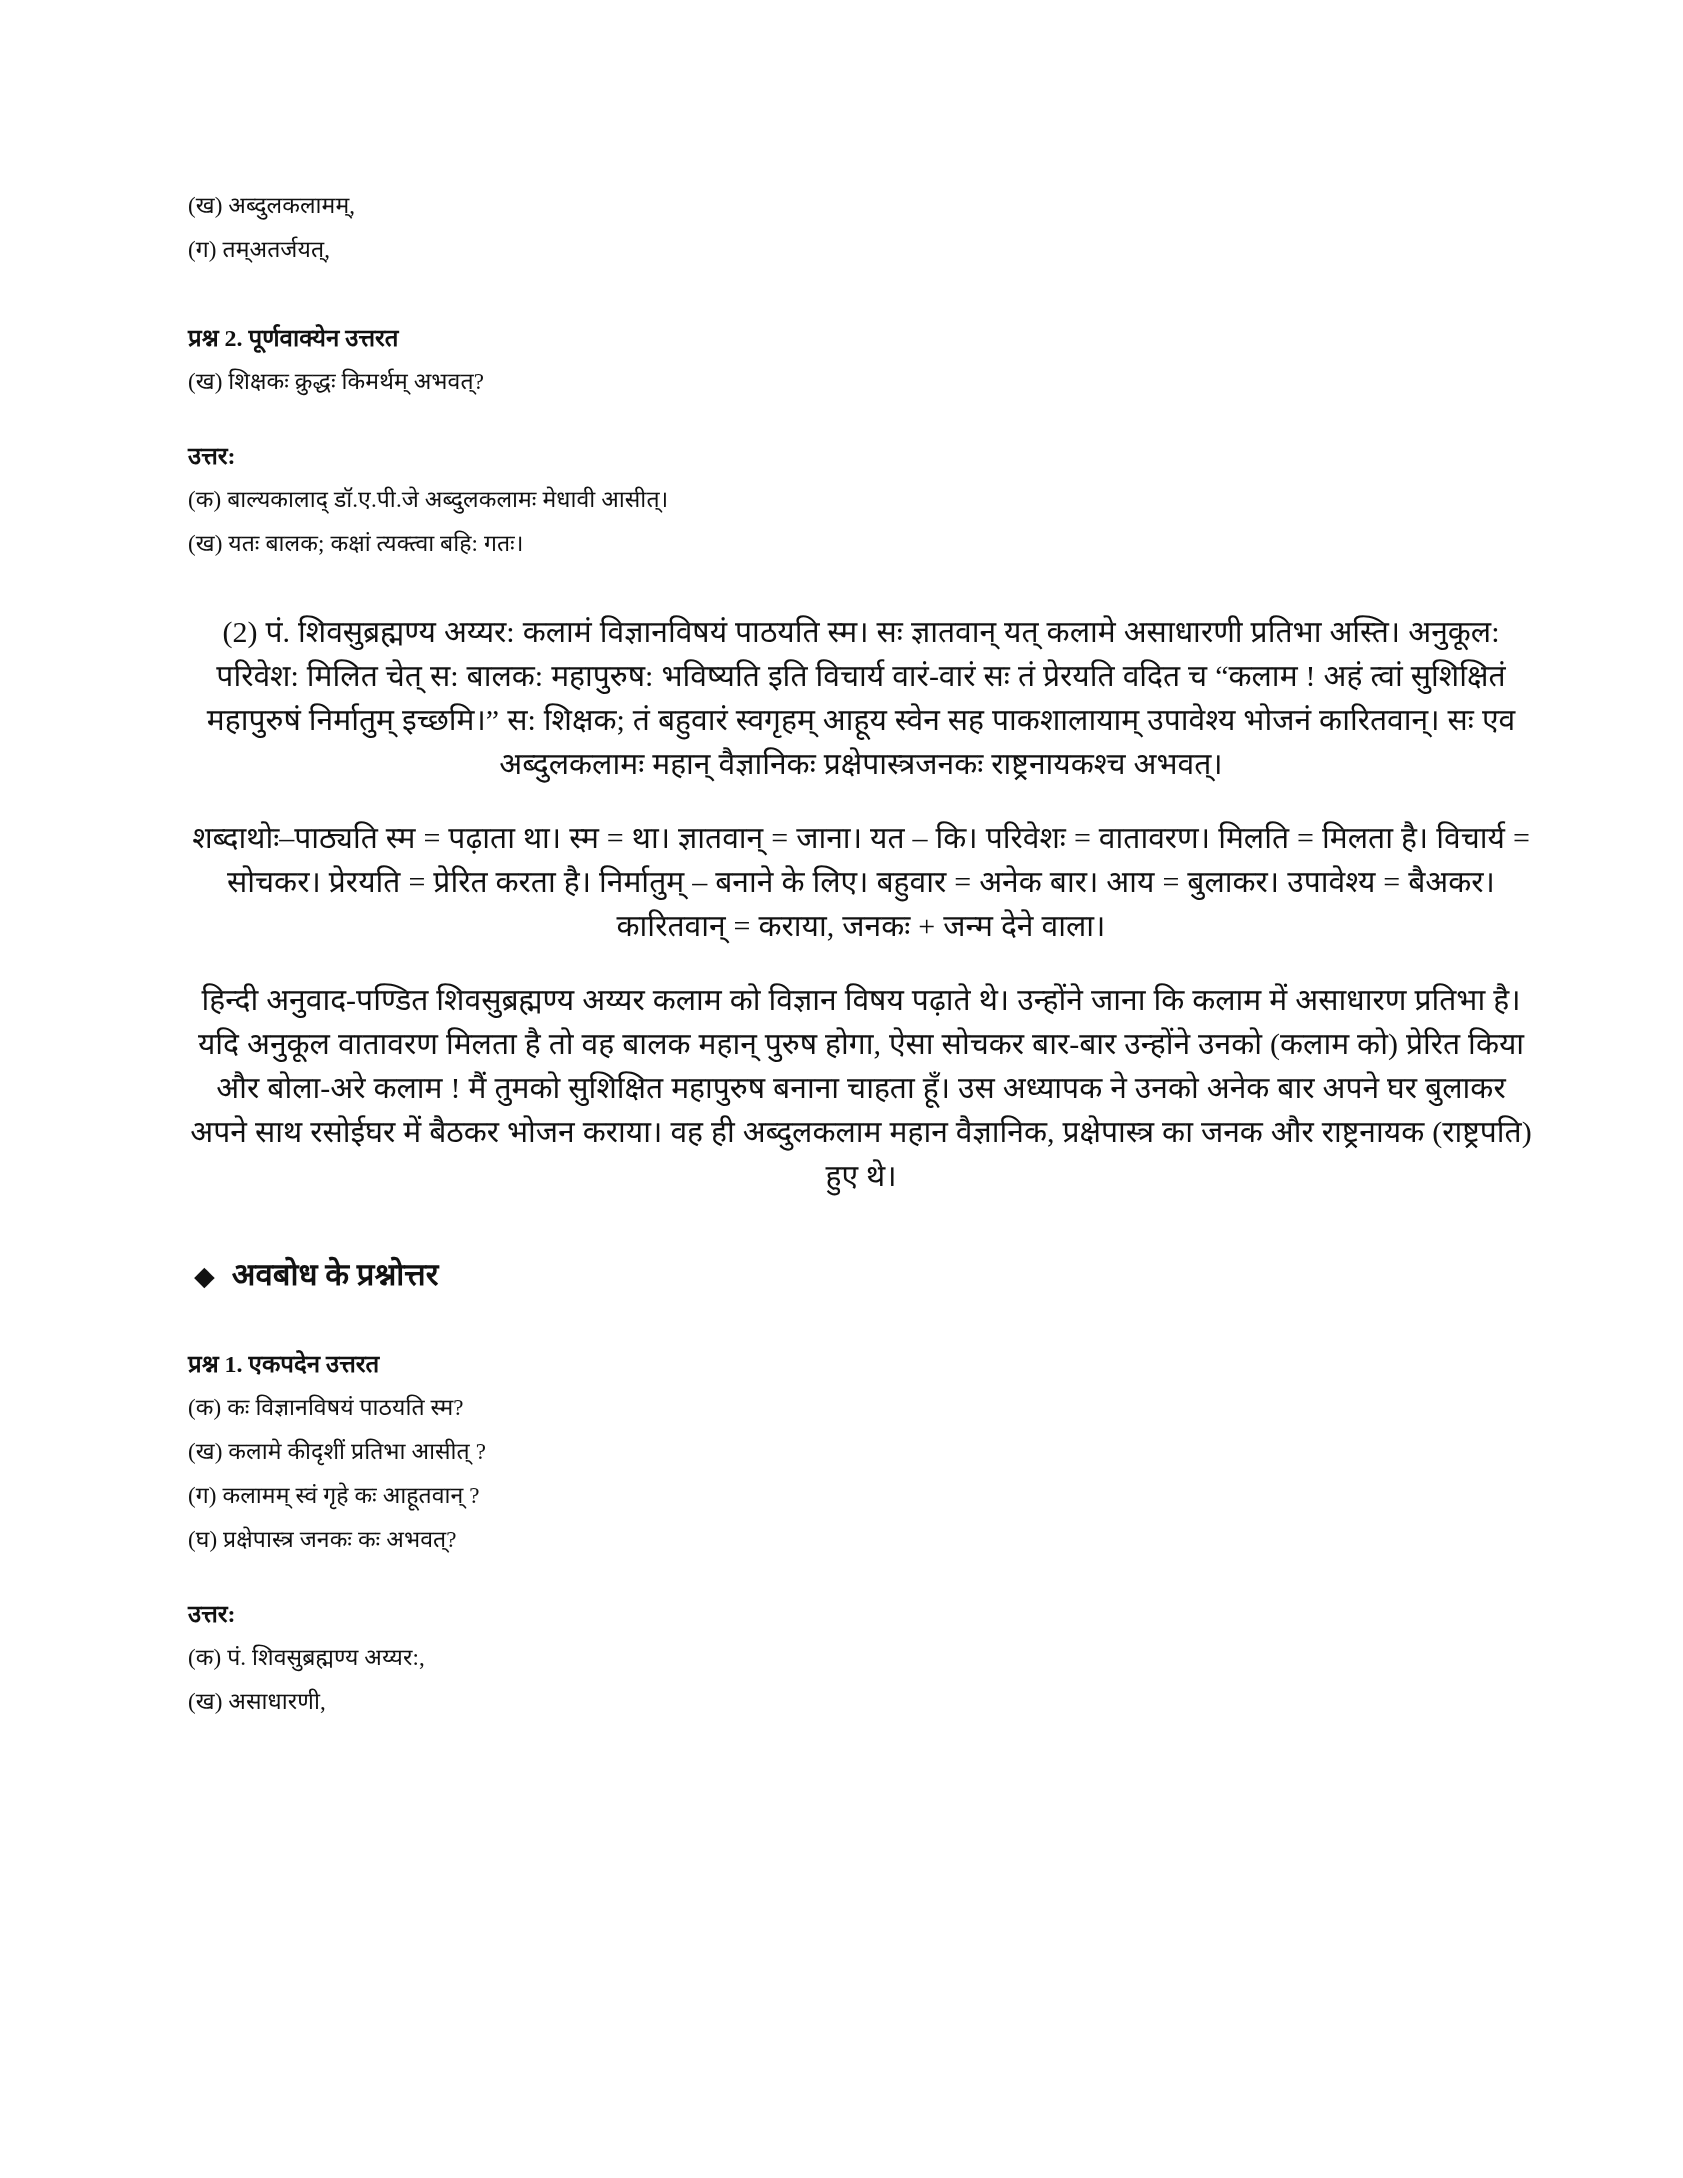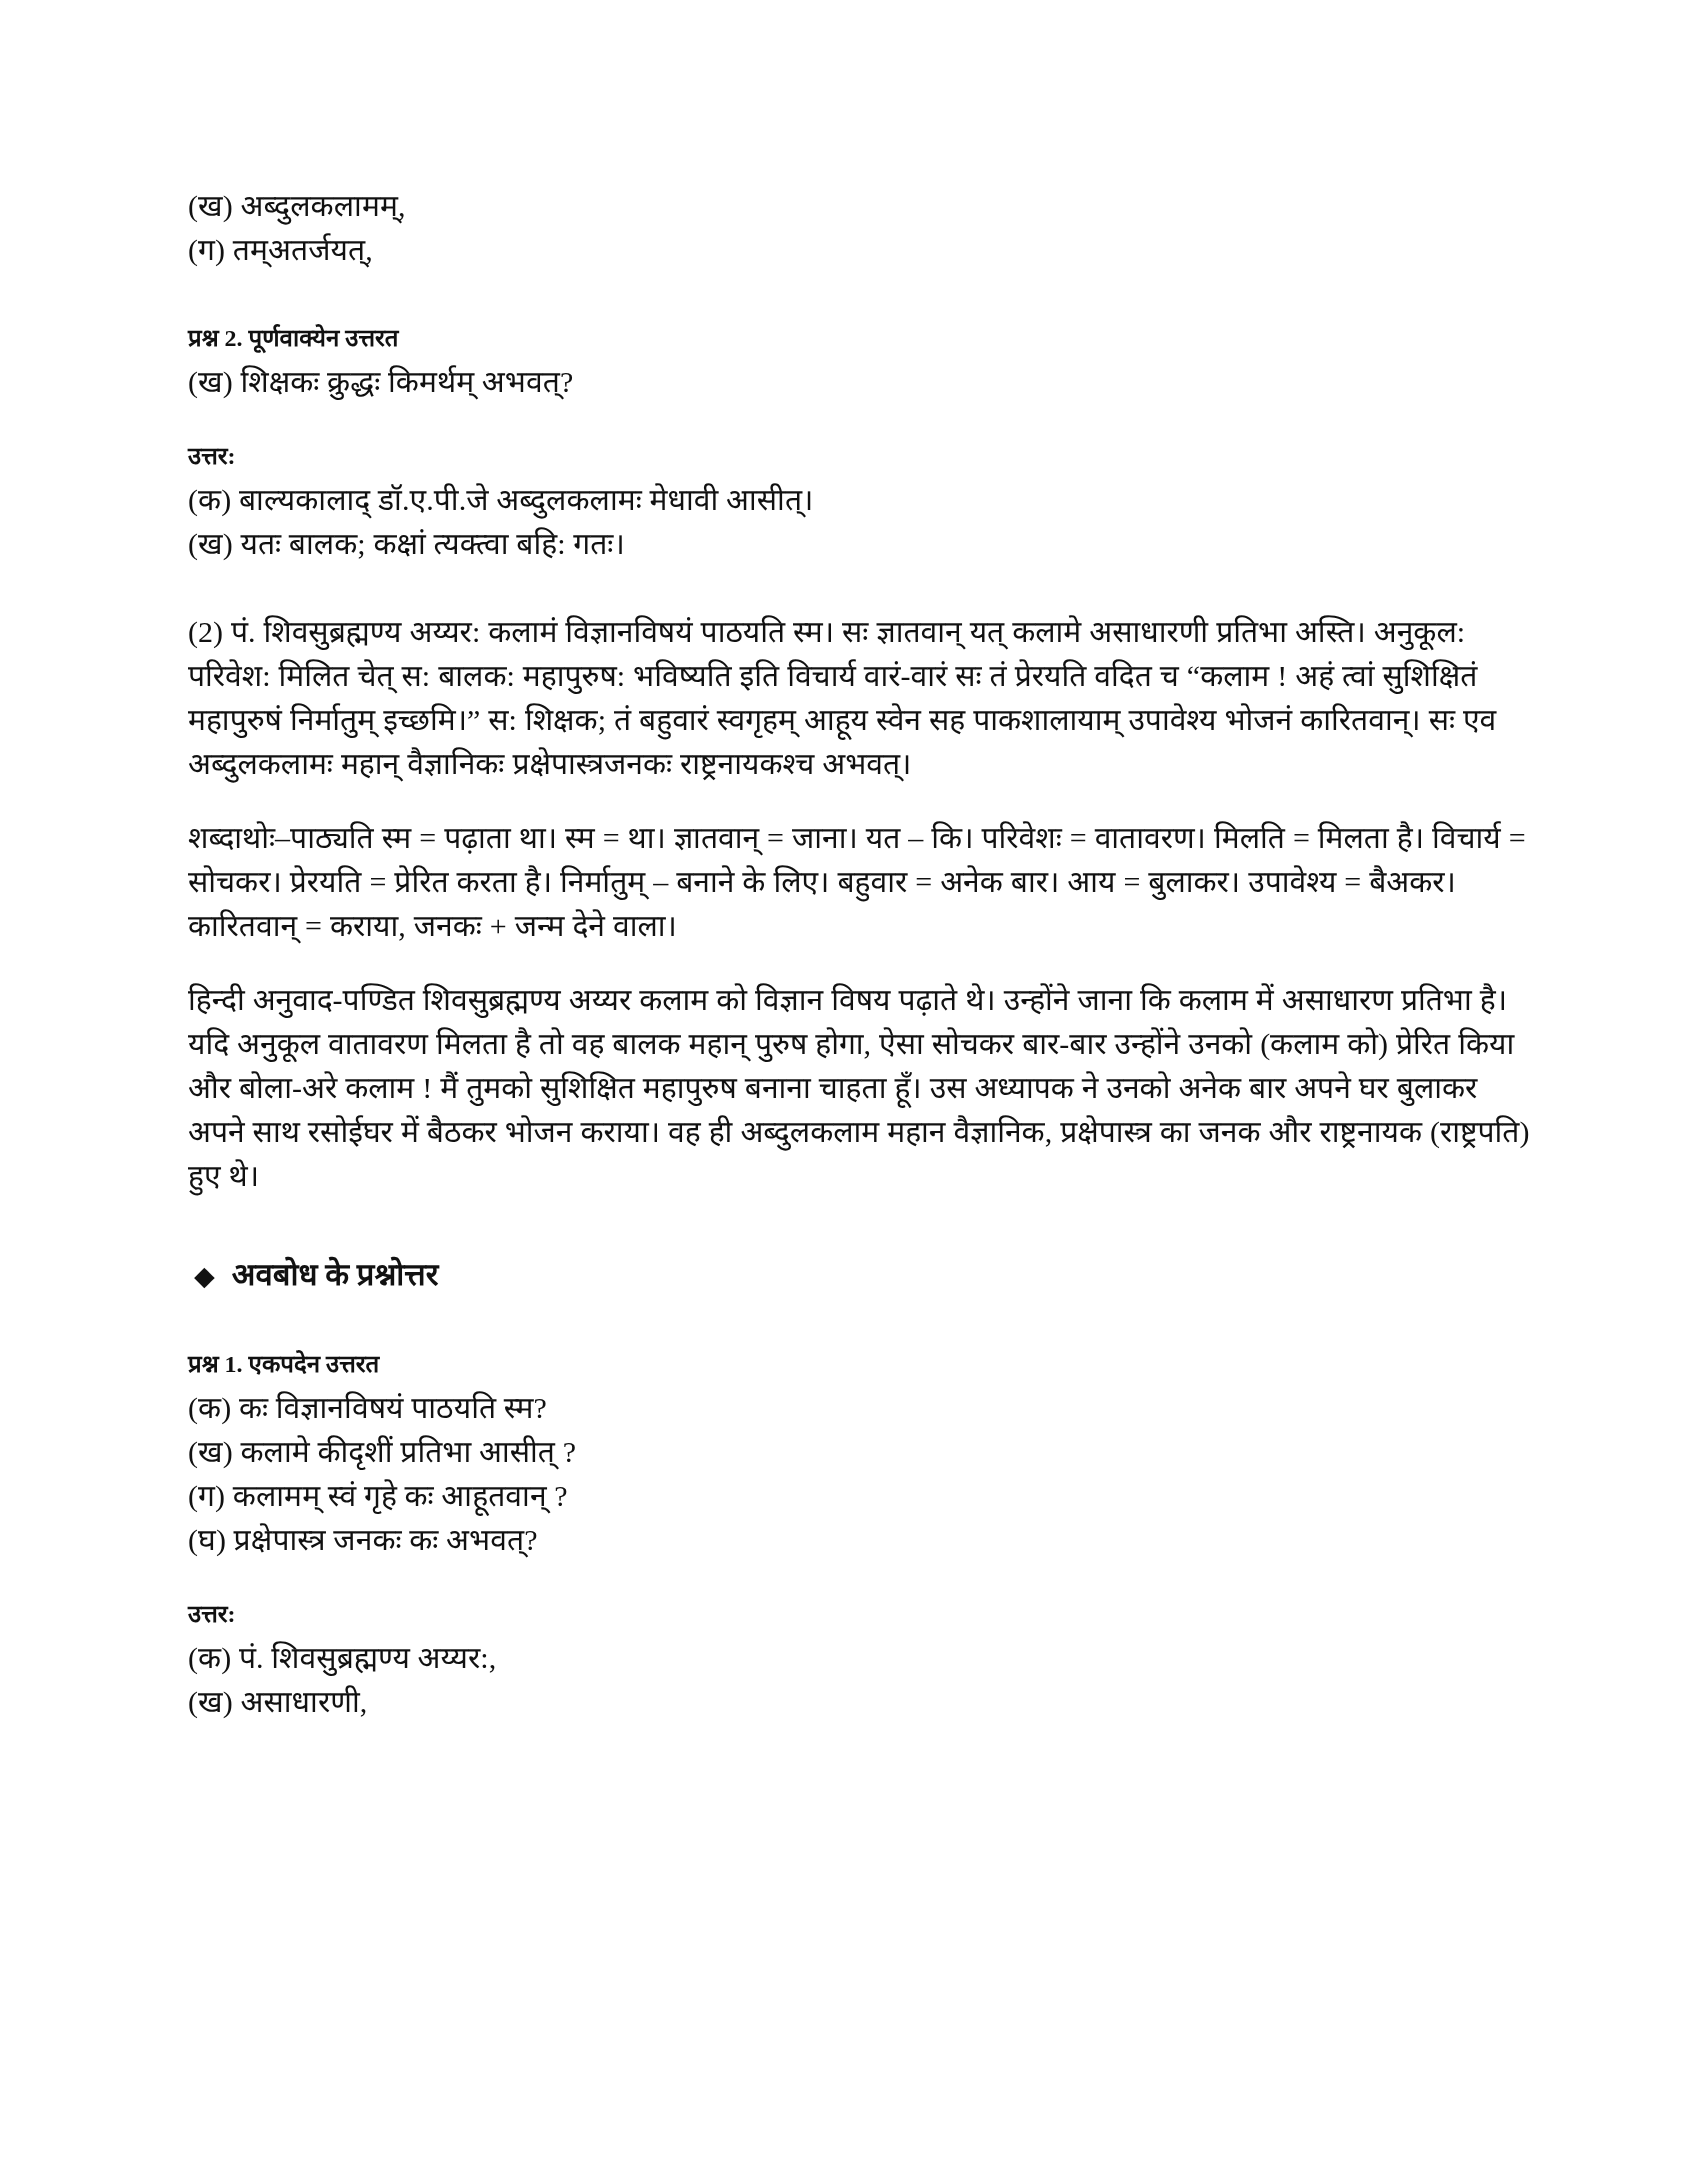--- a/index.html
+++ b/index.html
@@ -20,29 +20,29 @@
     height: 2178px;
     background: #ffffff;
     box-sizing: border-box;
     padding: 184px 149px 0 188px;
   }
   .doc {
     width: 1346px;
   }
   
   .line {
-    font-size: 30px;
+    font-size: 23px;
     line-height: 44px;
     letter-spacing: 0.1px;
     white-space: pre-wrap;
   }
   .para {
     font-size: 30px;
     line-height: 44px;
-    text-align: left;
+    text-align: center;
     white-space: pre-wrap;
     word-spacing: 0.5px;
   }
   .bold {
     font-weight: bold;
     font-size: 24px;
     line-height: 44px;
   }
   .gap-md { height: 30px; }
   .gap-lg { height: 44px; }

